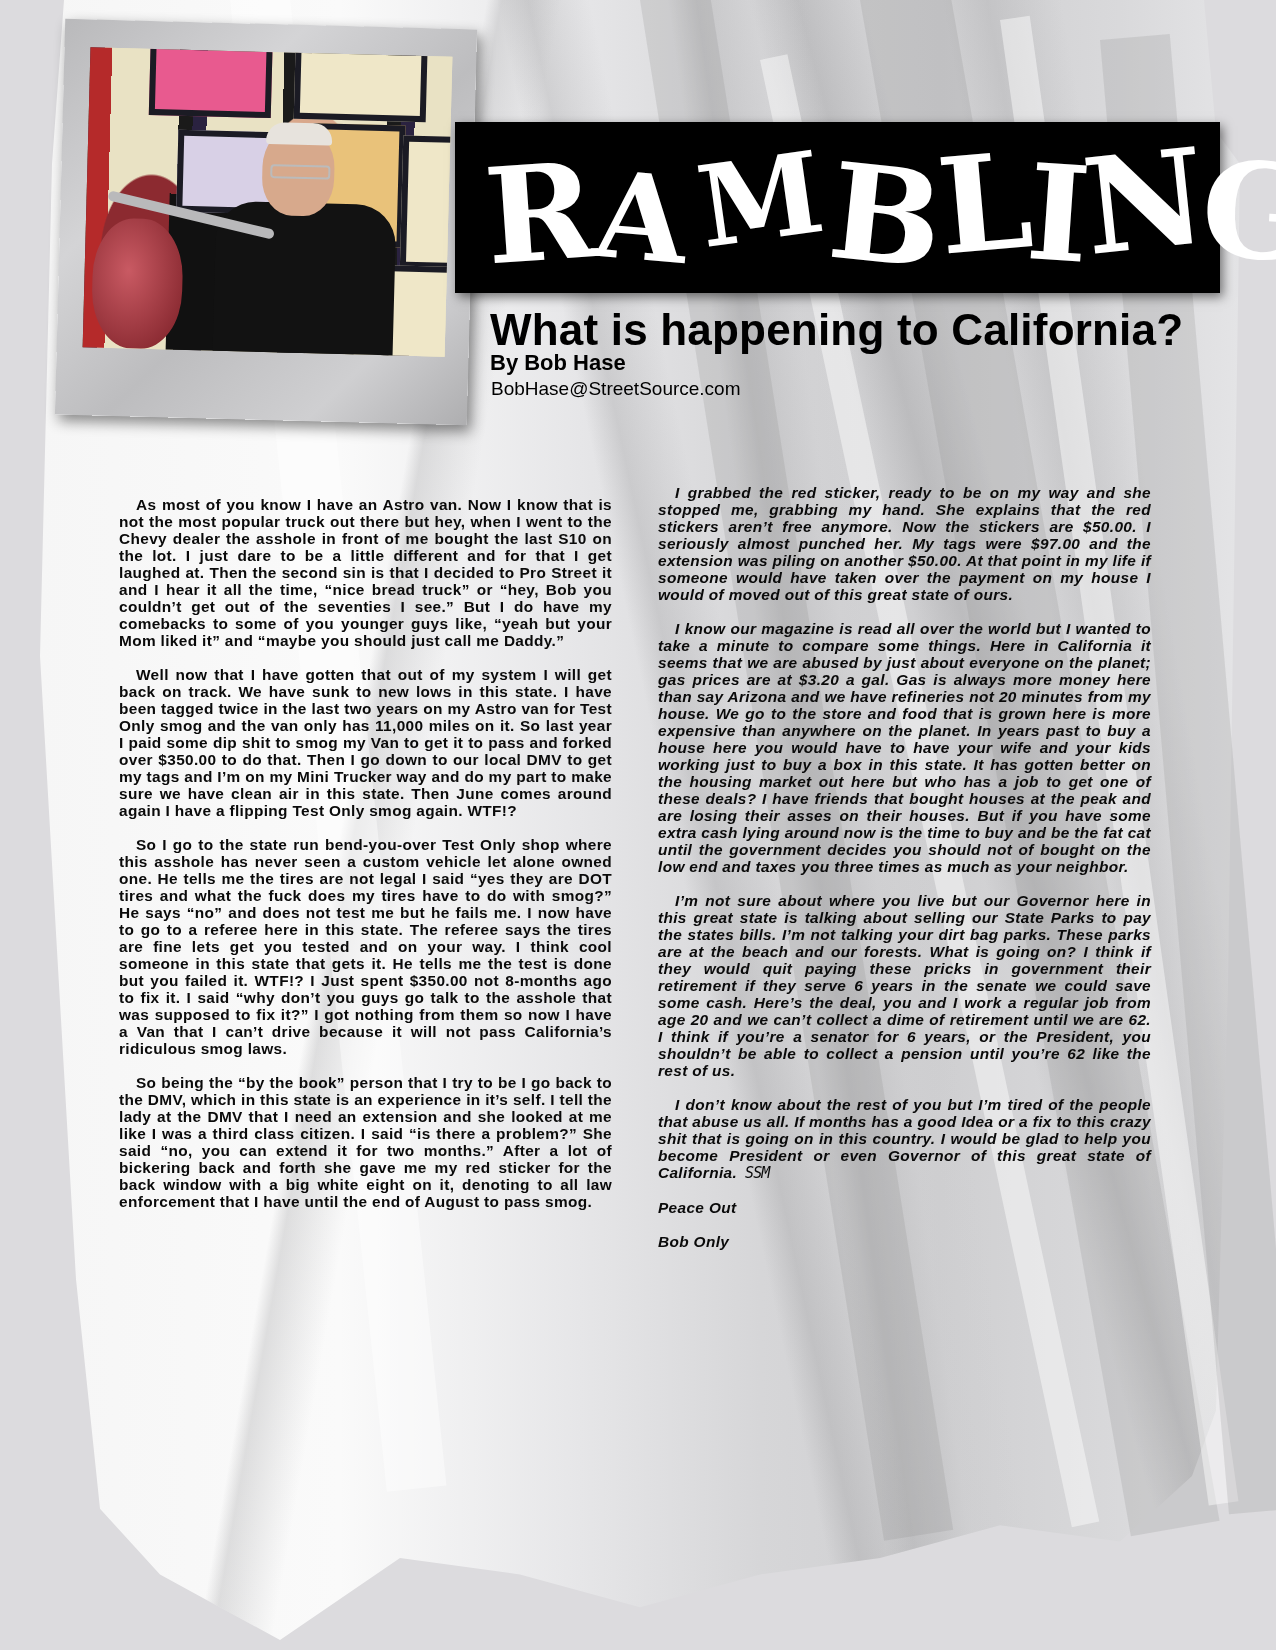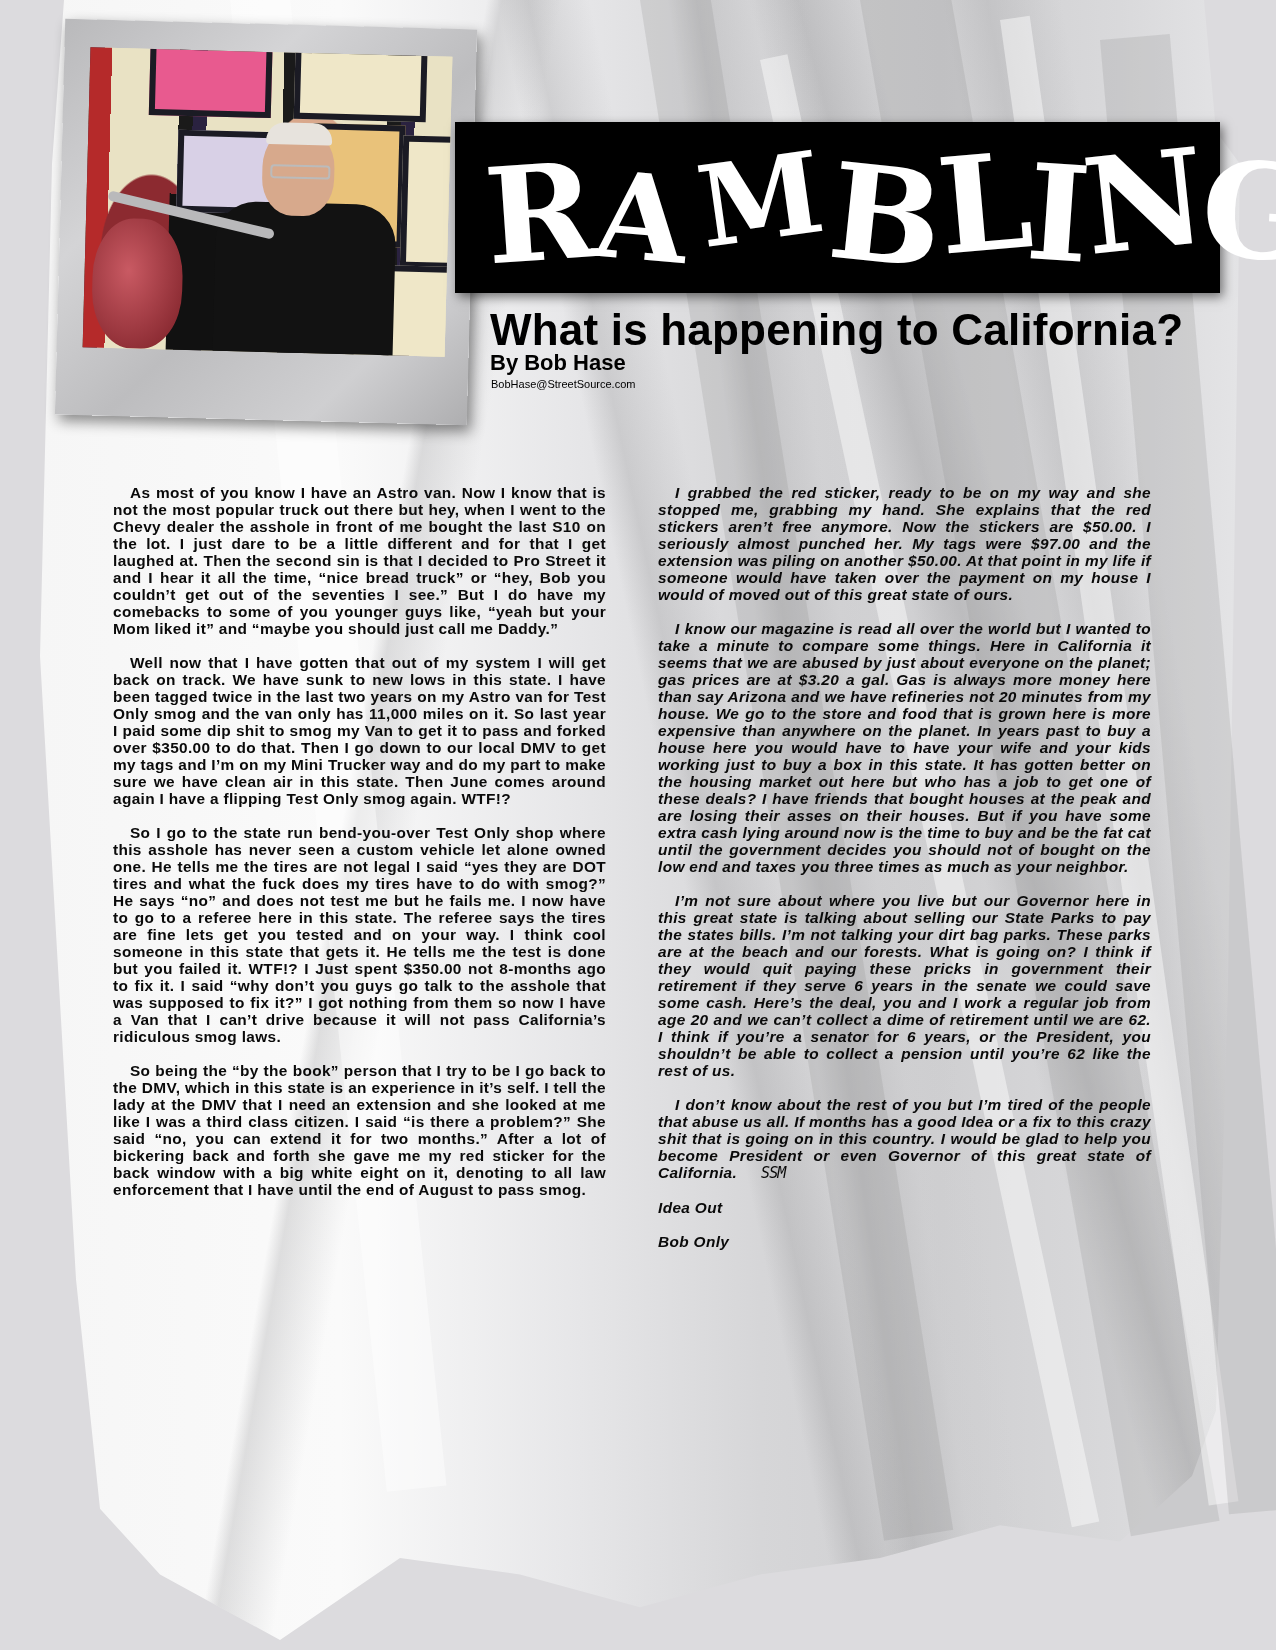--- a/index.html
+++ b/index.html
@@ -58,32 +58,32 @@
     display:block; color:#fff; font-family:"DejaVu Serif", serif; font-weight:bold;
     font-size:132px; line-height:1; letter-spacing:-4px;
     transform-origin:center;
   }
 
   .headline {
     position:absolute; left:490px; top:305px; font-weight:bold; font-size:44px;
     color:#000; letter-spacing:0.2px; white-space:nowrap; margin:0;text-align:center;
   }
   .byline { position:absolute; left:490px; top:350px; font-weight:bold; font-size:22px; color:#000; margin:0; }
-  .email { position:absolute; left:491px; top:378px; font-size:11px; color:#000; margin:0; }
+  .email { position:absolute; left:491px; top:378px; font-size:19px; color:#000; margin:0; }
 
   .col {
     position:absolute; top:484px; width:493px;
     font-weight:bold; font-size:15.4px; line-height:17px; color:#0a0a0a;
     text-align:justify; letter-spacing:0.35px;
   }
-  .col.left { left:113px; }
+  .col.left { left:119px;margin-top:12px; }
   .col.right { left:658px;font-style:italic; }
   .col p { margin:0 0 17px 0; text-indent:17px; }
   .col p.sign { text-indent:0; margin-bottom:17px; }
-  .sig { font-weight:normal; font-family:"DejaVu Sans Mono", monospace; font-size:15px; margin-left:24px; letter-spacing:-1px; }
+  .sig { font-weight:normal; font-family:"DejaVu Sans Mono", monospace; font-size:15px; margin-left:8px; letter-spacing:-1px; }
 </style>
 </head>
 <body>
 
 <div class="bg-texture"></div>
 <div class="streak" style="left:230px;top:0;width:60px;height:1500px;transform:rotate(-6deg);"></div>
 <div class="streak dark" style="left:640px;top:0;width:70px;height:1560px;transform:rotate(-9deg);"></div>
 <div class="streak" style="left:760px;top:60px;width:28px;height:1500px;transform:rotate(-12deg);"></div>
 <div class="streak dark" style="left:860px;top:0;width:90px;height:1560px;transform:rotate(-10deg);"></div>
 <div class="streak" style="left:1000px;top:20px;width:30px;height:1500px;transform:rotate(-8deg);"></div>
@@ -129,15 +129,15 @@
   <p>Well now that I have gotten that out of my system I will get back on track. We have sunk to new lows in this state. I have been tagged twice in the last two years on my Astro van for Test Only smog and the van only has 11,000 miles on it. So last year I paid some dip shit to smog my Van to get it to pass and forked over $350.00 to do that. Then I go down to our local DMV to get my tags and I’m on my Mini Trucker way and do my part to make sure we have clean air in this state. Then June comes around again I have a flipping Test Only smog again. WTF!?</p>
   <p>So I go to the state run bend-you-over Test Only shop where this asshole has never seen a custom vehicle let alone owned one. He tells me the tires are not legal I said “yes they are DOT tires and what the fuck does my tires have to do with smog?” He says “no” and does not test me but he fails me. I now have to go to a referee here in this state. The referee says the tires are fine lets get you tested and on your way. I think cool someone in this state that gets it. He tells me the test is done but you failed it. WTF!? I Just spent $350.00 not 8-months ago to fix it. I said “why don’t you guys go talk to the asshole that was supposed to fix it?” I got nothing from them so now I have a Van that I can’t drive because it will not pass California’s ridiculous smog laws.</p>
   <p>So being the “by the book” person that I try to be I go back to the DMV, which in this state is an experience in it’s self. I tell the lady at the DMV that I need an extension and she looked at me like I was a third class citizen. I said “is there a problem?” She said “no, you can extend it for two months.” After a lot of bickering back and forth she gave me my red sticker for the back window with a big white eight on it, denoting to all law enforcement that I have until the end of August to pass smog.</p>
 </div>
 
 <div class="col right">
   <p>I grabbed the red sticker, ready to be on my way and she stopped me, grabbing my hand. She explains that the red stickers aren’t free anymore. Now the stickers are $50.00. I seriously almost punched her. My tags were $97.00 and the extension was piling on another $50.00. At that point in my life if someone would have taken over the payment on my house I would of moved out of this great state of ours.</p>
   <p>I know our magazine is read all over the world but I wanted to take a minute to compare some things. Here in California it seems that we are abused by just about everyone on the planet; gas prices are at $3.20 a gal. Gas is always more money here than say Arizona and we have refineries not 20 minutes from my house. We go to the store and food that is grown here is more expensive than anywhere on the planet. In years past to buy a house here you would have to have your wife and your kids working just to buy a box in this state. It has gotten better on the housing market out here but who has a job to get one of these deals? I have friends that bought houses at the peak and are losing their asses on their houses. But if you have some extra cash lying around now is the time to buy and be the fat cat until the government decides you should not of bought on the low end and taxes you three times as much as your neighbor.</p>
   <p>I’m not sure about where you live but our Governor here in this great state is talking about selling our State Parks to pay the states bills. I’m not talking your dirt bag parks. These parks are at the beach and our forests. What is going on? I think if they would quit paying these pricks in government their retirement if they serve 6 years in the senate we could save some cash. Here’s the deal, you and I work a regular job from age 20 and we can’t collect a dime of retirement until we are 62. I think if you’re a senator for 6 years, or the President, you shouldn’t be able to collect a pension until you’re 62 like the rest of us.</p>
   <p><span>I don’t know about the rest of you but I’m tired of the people that abuse us all. If months has a good Idea or a fix to this crazy shit that is going on in this country. I would be glad to help you become President or even Governor of this great state of California.</span><span class="sig">SSM</span></p>
-  <p class="sign">Idea Out</p>
+  <p class="sign">Peace Out</p>
   <p class="sign">Bob Only</p>
 </div>
 
 </body></html>

